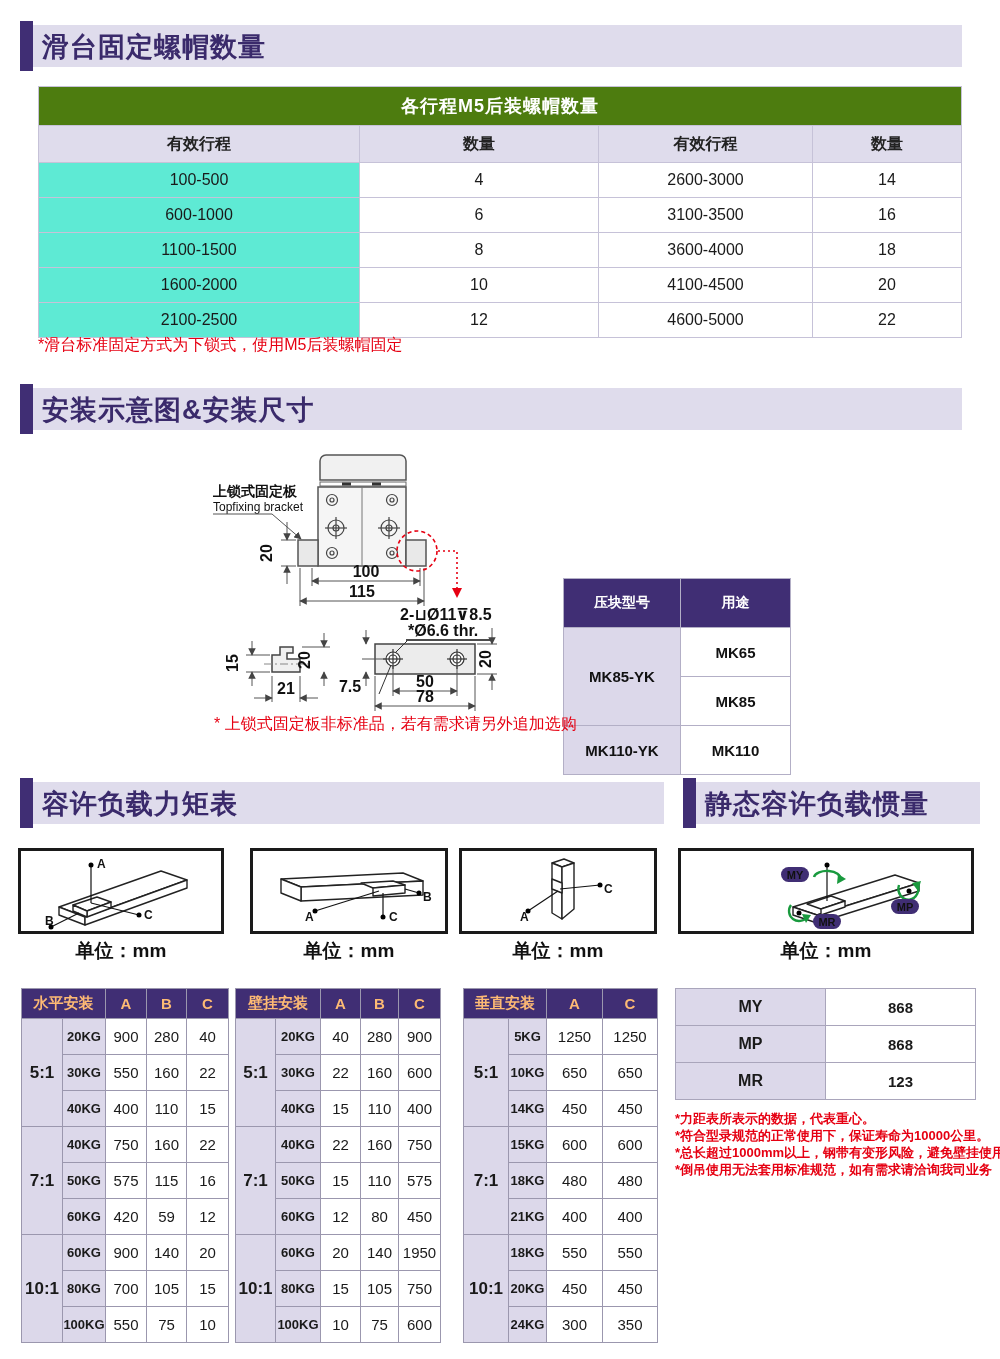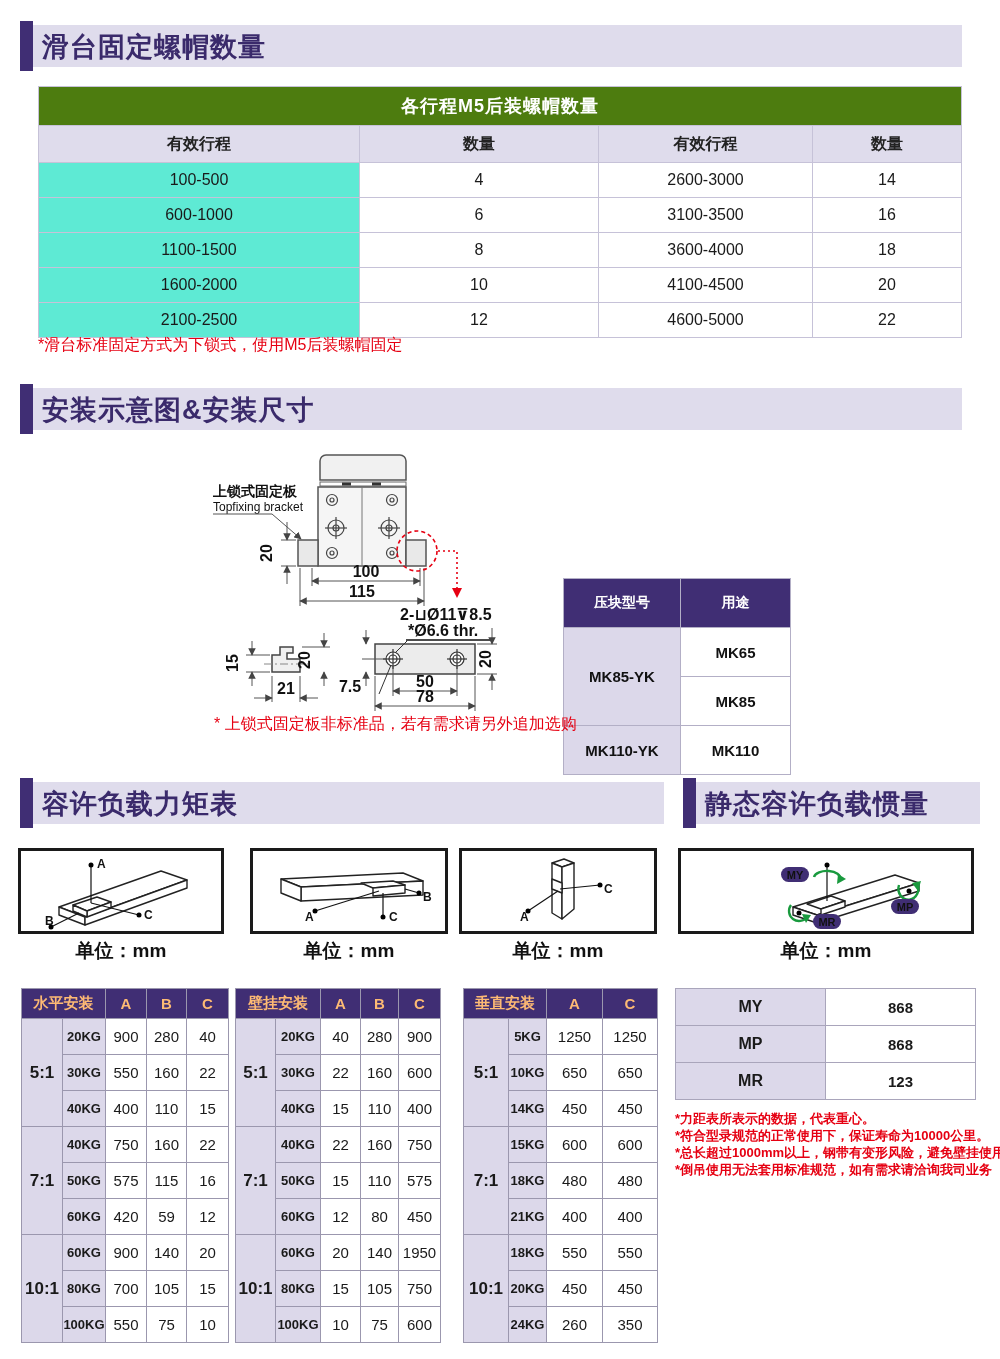--- a/index.html
+++ b/index.html
@@ -592,21 +592,21 @@
           <td class="val">550</td>
           <td class="val">550</td>
         </tr>
         <tr>
           <td class="kg">20KG</td>
           <td class="val">450</td>
           <td class="val">450</td>
         </tr>
         <tr>
           <td class="kg">24KG</td>
-          <td class="val">260</td>
+          <td class="val">300</td>
           <td class="val">350</td>
         </tr>
       </tbody>
     </table>
 
   <table class="inertia-table">
     <colgroup>
         <col style="width:150px">
         <col style="width:150px">
       </colgroup>

